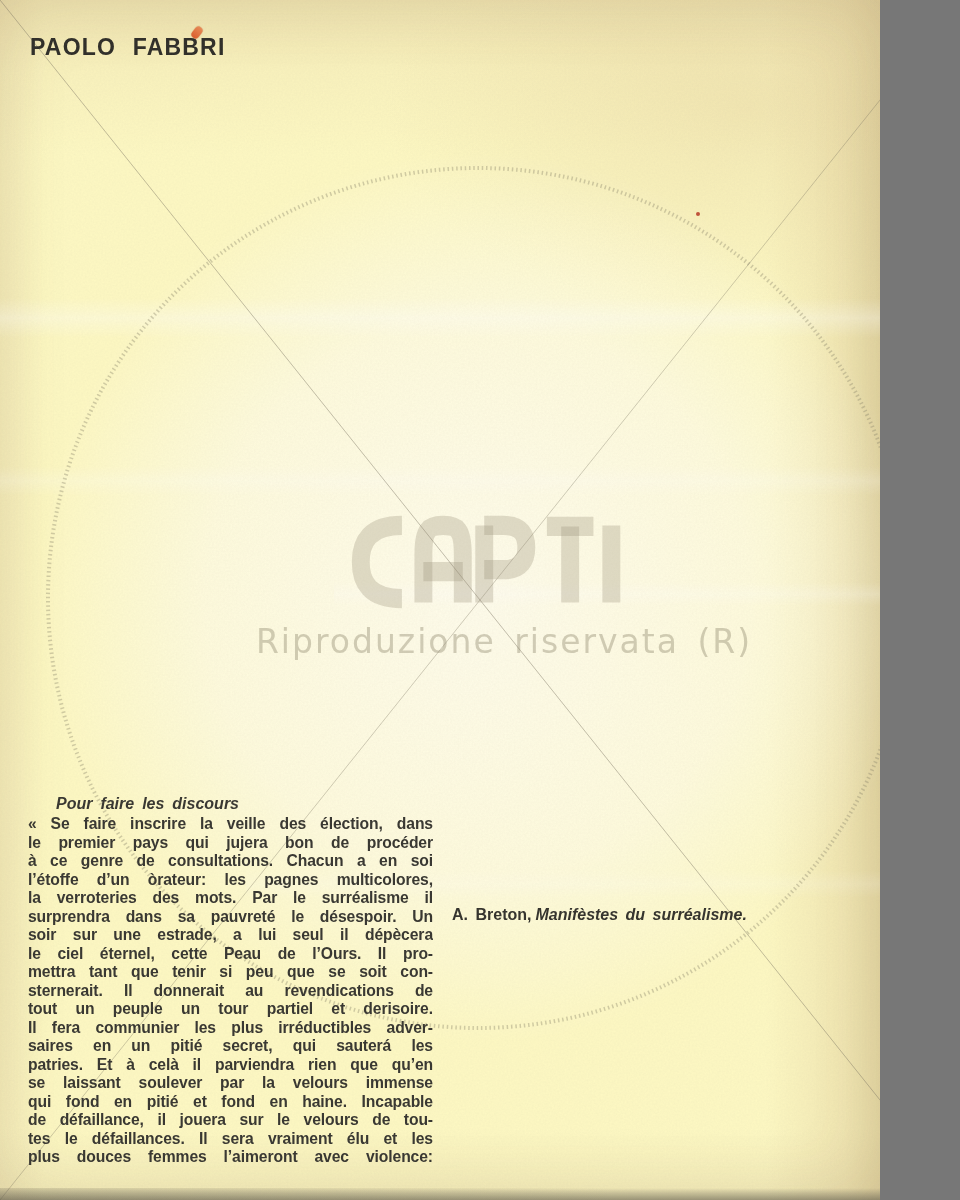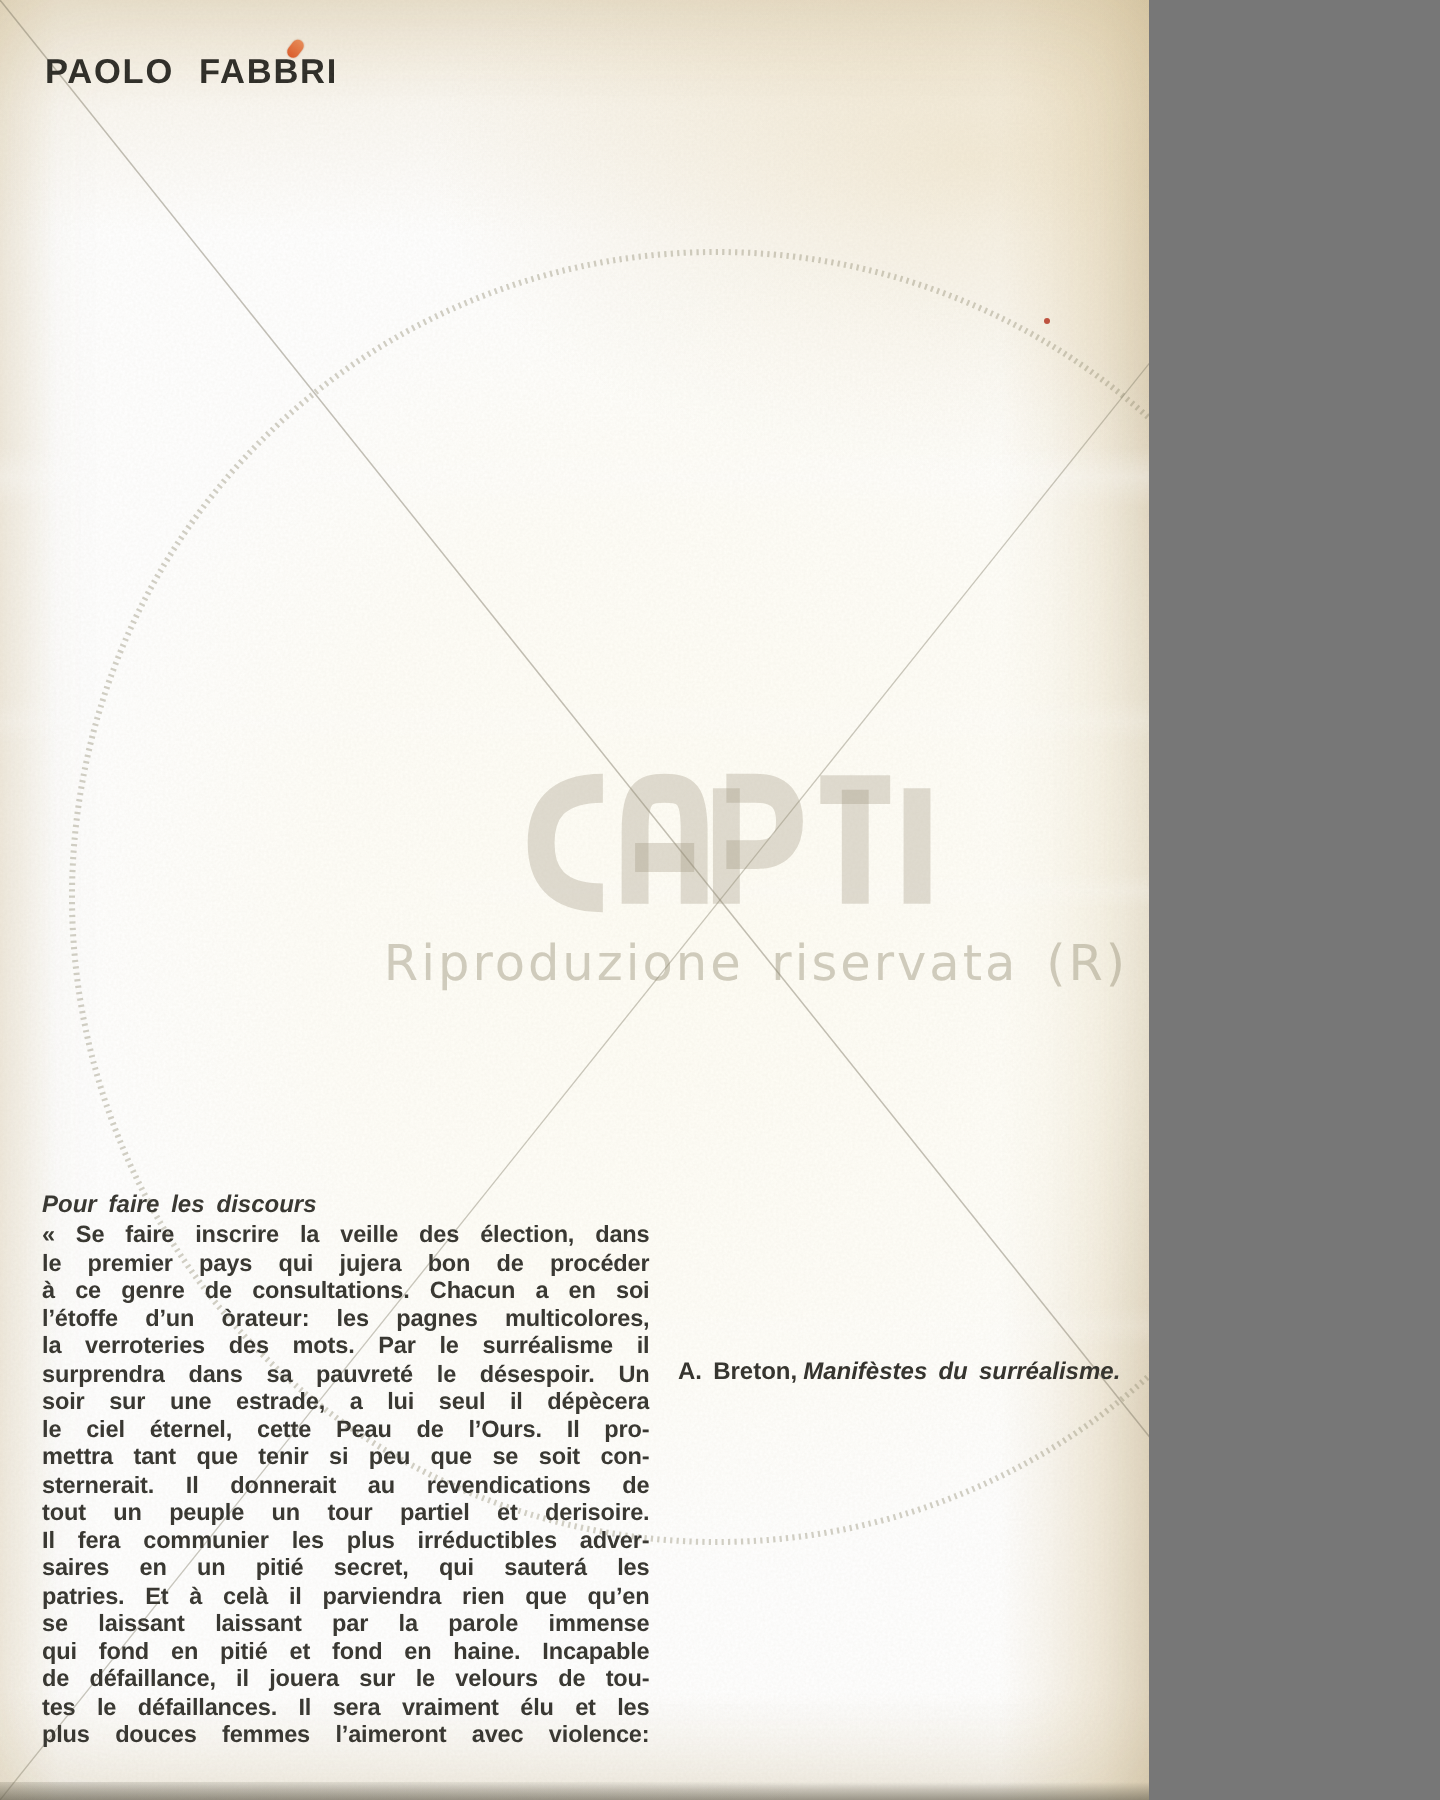--- a/index.html
+++ b/index.html
@@ -1,21 +1,21 @@
 <!DOCTYPE html>
 <html><head>
 <meta charset="utf-8">
 <style>
   html,body{margin:0;padding:0;background:#777;}
   .page{
     position:relative;
-    width:766px;height:1200px;
+    width:880px;height:1200px;
     overflow:hidden;
     font-family:"Liberation Sans", sans-serif;
-    background-color:#ffffff;
+    background-color:#fef9c3;
   }
   
   .paper{
     position:absolute;inset:0;
     background-image:
       radial-gradient(ellipse 440px 445px at 478px 598px, rgba(255,253,243,0.85) 0%, rgba(255,253,243,0.55) 62%, rgba(255,253,243,0) 100%),
       radial-gradient(ellipse 520px 300px at 85% 9%, rgba(223,200,148,0.33), rgba(223,200,148,0) 70%),
       linear-gradient(180deg, rgba(219,196,148,0.38) 0%, rgba(219,196,148,0.12) 6%, rgba(219,196,148,0) 13%),
       linear-gradient(90deg, rgba(222,200,152,0) 87%, rgba(214,190,140,0.30) 96%, rgba(198,173,122,0.42) 100%),
       linear-gradient(90deg, rgba(226,206,162,0.25) 0%, rgba(226,206,162,0) 5%),
@@ -40,20 +40,21 @@
     font-family:"DejaVu Sans", sans-serif;
     font-size:33px;font-weight:400;letter-spacing:2px;word-spacing:6px;
     color:rgba(146,138,112,0.42);
     padding-left:24px;
   }
 
   .quote-block{position:absolute;left:28px;top:795px;width:405px;color:#34332e;}
   .quote-heading{
     font-size:16px;font-weight:700;font-style:italic;word-spacing:3.5px;
     height:20px;
+    margin-left:28px;
   }
   .q-line{
     font-size:15.7px;font-weight:700;
     height:18.5px;line-height:18.5px;overflow:hidden;
     text-align:justify;text-align-last:justify;
     letter-spacing:-0.1px;
   }
   .citation{
     position:absolute;left:452px;top:906px;
     font-size:16px;font-weight:700;word-spacing:3px;color:#302f2a;white-space:nowrap;
@@ -127,21 +128,21 @@
     <div class="q-line">la verroteries des mots. Par le surréalisme il</div>
     <div class="q-line">surprendra dans sa pauvreté le désespoir. Un</div>
     <div class="q-line">soir sur une estrade, a lui seul il dépècera</div>
     <div class="q-line">le ciel éternel, cette Peau de l’Ours. Il pro-</div>
     <div class="q-line">mettra tant que tenir si peu que se soit con-</div>
     <div class="q-line">sternerait. Il donnerait au revendications de</div>
     <div class="q-line">tout un peuple un tour partiel et derisoire.</div>
     <div class="q-line">Il fera communier les plus irréductibles adver-</div>
     <div class="q-line">saires en un pitié secret, qui sauterá les</div>
     <div class="q-line">patries. Et à celà il parviendra rien que qu’en</div>
-    <div class="q-line">se laissant laissant par la parole immense</div>
+    <div class="q-line">se laissant soulever par la velours immense</div>
     <div class="q-line">qui fond en pitié et fond en haine. Incapable</div>
     <div class="q-line">de défaillance, il jouera sur le velours de tou-</div>
     <div class="q-line">tes le défaillances. Il sera vraiment élu et les</div>
     <div class="q-line">plus douces femmes l’aimeront avec violence:</div>
   </div>
 
   <div class="citation">
     <span class="auth">A. Breton,</span><span class="work">Manifèstes du surréalisme.</span>
   </div>
 

